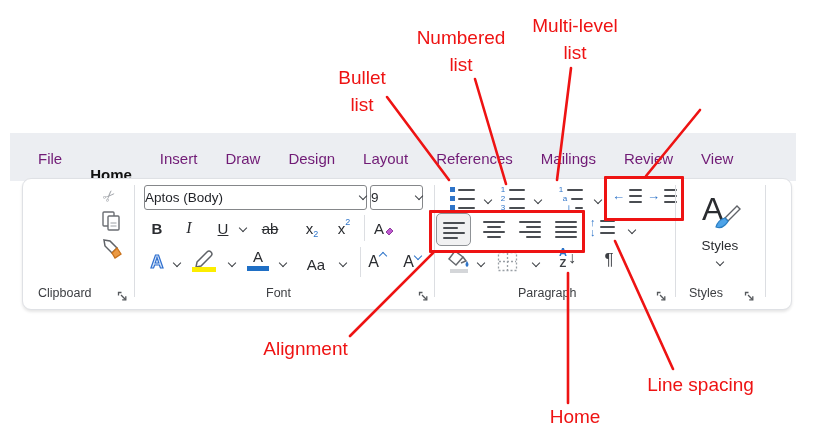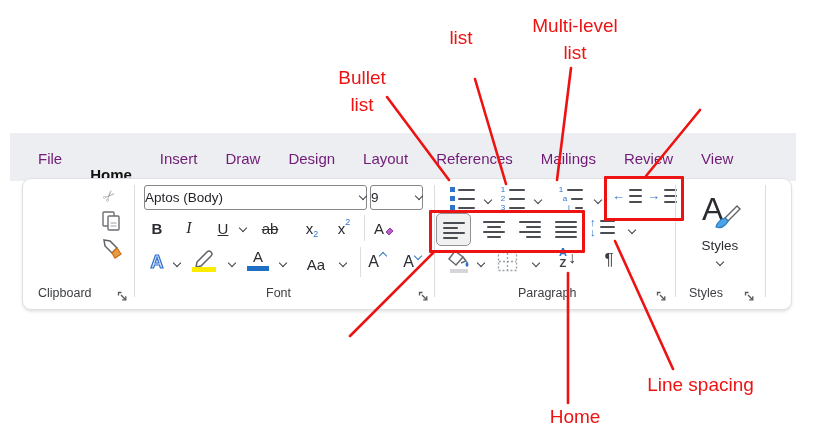--- a/index.html
+++ b/index.html
@@ -355,25 +355,29 @@
         </svg>
     </div>
     <div class="vsep" style="left:742px;"></div>
   </div>
 
   <div class="ann" style="left:312px;top:64px;width:100px;">
     <span>Bullet</span>
     <span>list</span>
   </div>
   <div class="ann" style="left:411px;top:24px;width:100px;">
+    <span>Numbered</span>
     <span>list</span>
   </div>
   <div class="ann" style="left:523px;top:12px;width:104px;">
     <span>Multi-level</span>
     <span>list</span>
+  </div>
+  <div class="ann" style="left:253px;top:335px;width:105px;">
+    <span>Alignment</span>
   </div>
   <div class="ann" style="left:545px;top:403px;width:60px;">
     <span>Home</span>
   </div>
   <div class="ann" style="left:638px;top:371px;width:125px;">
     <span>Line spacing</span>
   </div>
 
   <div class="redbox" style="left:604px;top:176px;width:74px;height:39px;"></div>
   <div class="redbox" style="left:429px;top:210px;width:150px;height:37px;"></div>

